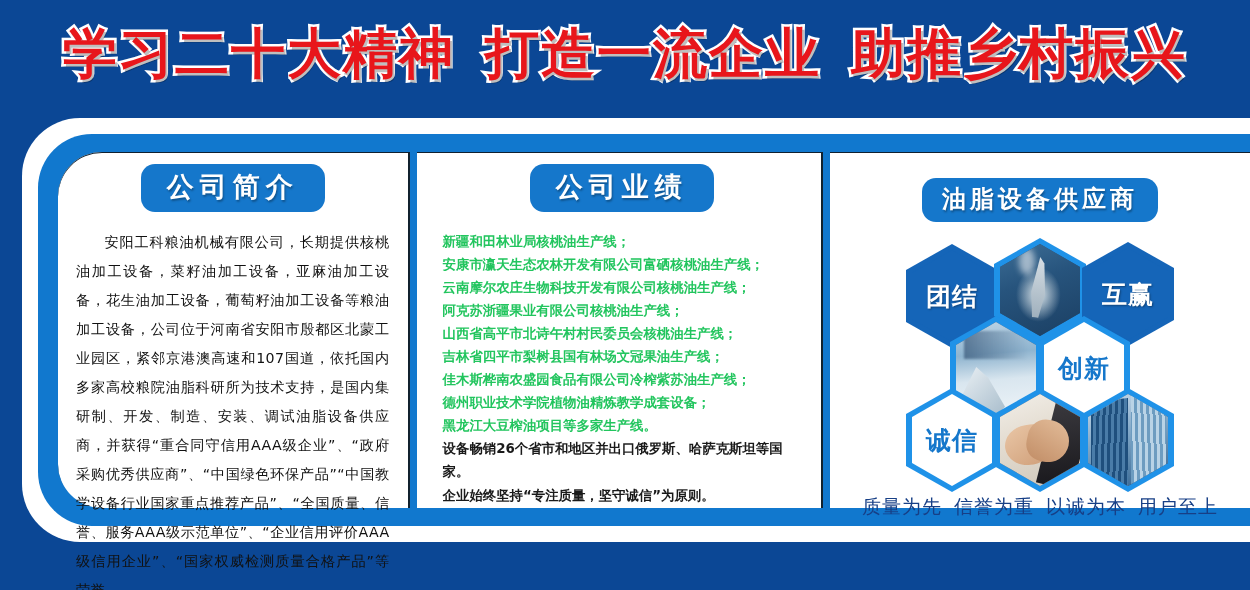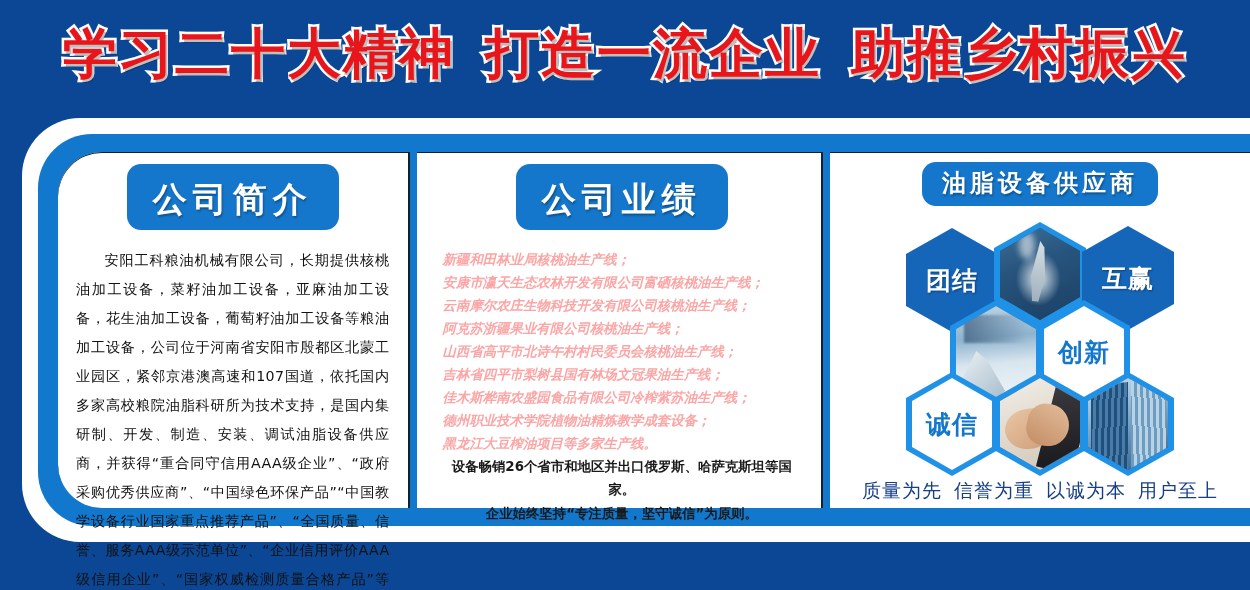--- a/index.html
+++ b/index.html
@@ -55,57 +55,57 @@
   }
 
   
   .content{
     position:absolute;left:58px;top:152px;width:1192px;height:356px;
     z-index:5;display:flex;
   }
   .panel{position:relative;box-sizing:border-box;height:356px;}
   .p-left{width:358px;padding:6px 18px 0 18px;}
   .p-mid{width:414px;padding:6px 20px 0 26px;}
-  .p-right{width:420px;padding:4px 14px 0 14px;}
+  .p-right{width:420px;padding:4px 14px 0 14px;margin-top:16px;}
 
   .divider{
     width:7px;height:356px;background:#1178ce;flex:none;
     border-left:2px solid #11212e;
   }
 
   
   .pill-wrap{display:flex;justify-content:center;margin-top:6px;}
   .pill{
     display:inline-block;background:#1577cb;color:#ffffff;
     border-radius:14px;
-    padding:13px 26px 7px 26px;
-    font-family:"DejaVu Sans","Liberation Sans",sans-serif;
-    font-size:34px;font-weight:bold;letter-spacing:6px;
+    padding:5px 26px 7px 26px;
+    font-family:"DejaVu Sans","Liberation Sans",sans-serif;
+    font-size:27px;font-weight:bold;letter-spacing:6px;
     text-shadow:1px 2px 2px rgba(0,0,0,.30);
     white-space:nowrap;
   }
   .pill.wide{letter-spacing:4px;padding:5px 20px 7px 20px;font-size:24px;}
 
   
   .intro{
     margin-top:16px;
     font-family:"DejaVu Sans","Liberation Sans",sans-serif;
     font-size:14.2px;color:#111111;
     line-height:2.04;
     text-align:justify;
     text-justify:inter-ideograph;
     text-indent:2em;
     letter-spacing:.4px;
   }
 
   
   .ach{margin-top:18px;font-family:"DejaVu Sans","Liberation Sans",sans-serif;font-size:13.4px;line-height:1.72;}
   .ach .lead{color:#1a1a1a;font-weight:bold;}
-  .ach .item{color:#fca5a5;font-weight:bold;font-style:italic;}
-  .ach .foot{color:#1a1a1a;font-weight:bold;text-align:center;}
+  .ach .item{color:#22c55e;font-weight:bold;}
+  .ach .foot{color:#1a1a1a;font-weight:bold;}
 
   
   .hexfield{position:relative;width:392px;height:250px;margin:16px auto 0 auto;}
   .hex{
     position:absolute;width:92px;height:104px;
     clip-path:polygon(50% 0%,100% 25%,100% 75%,50% 100%,0% 75%,0% 25%);
     display:flex;align-items:center;justify-content:center;
     overflow:hidden;
   }
   .hex .inner{

